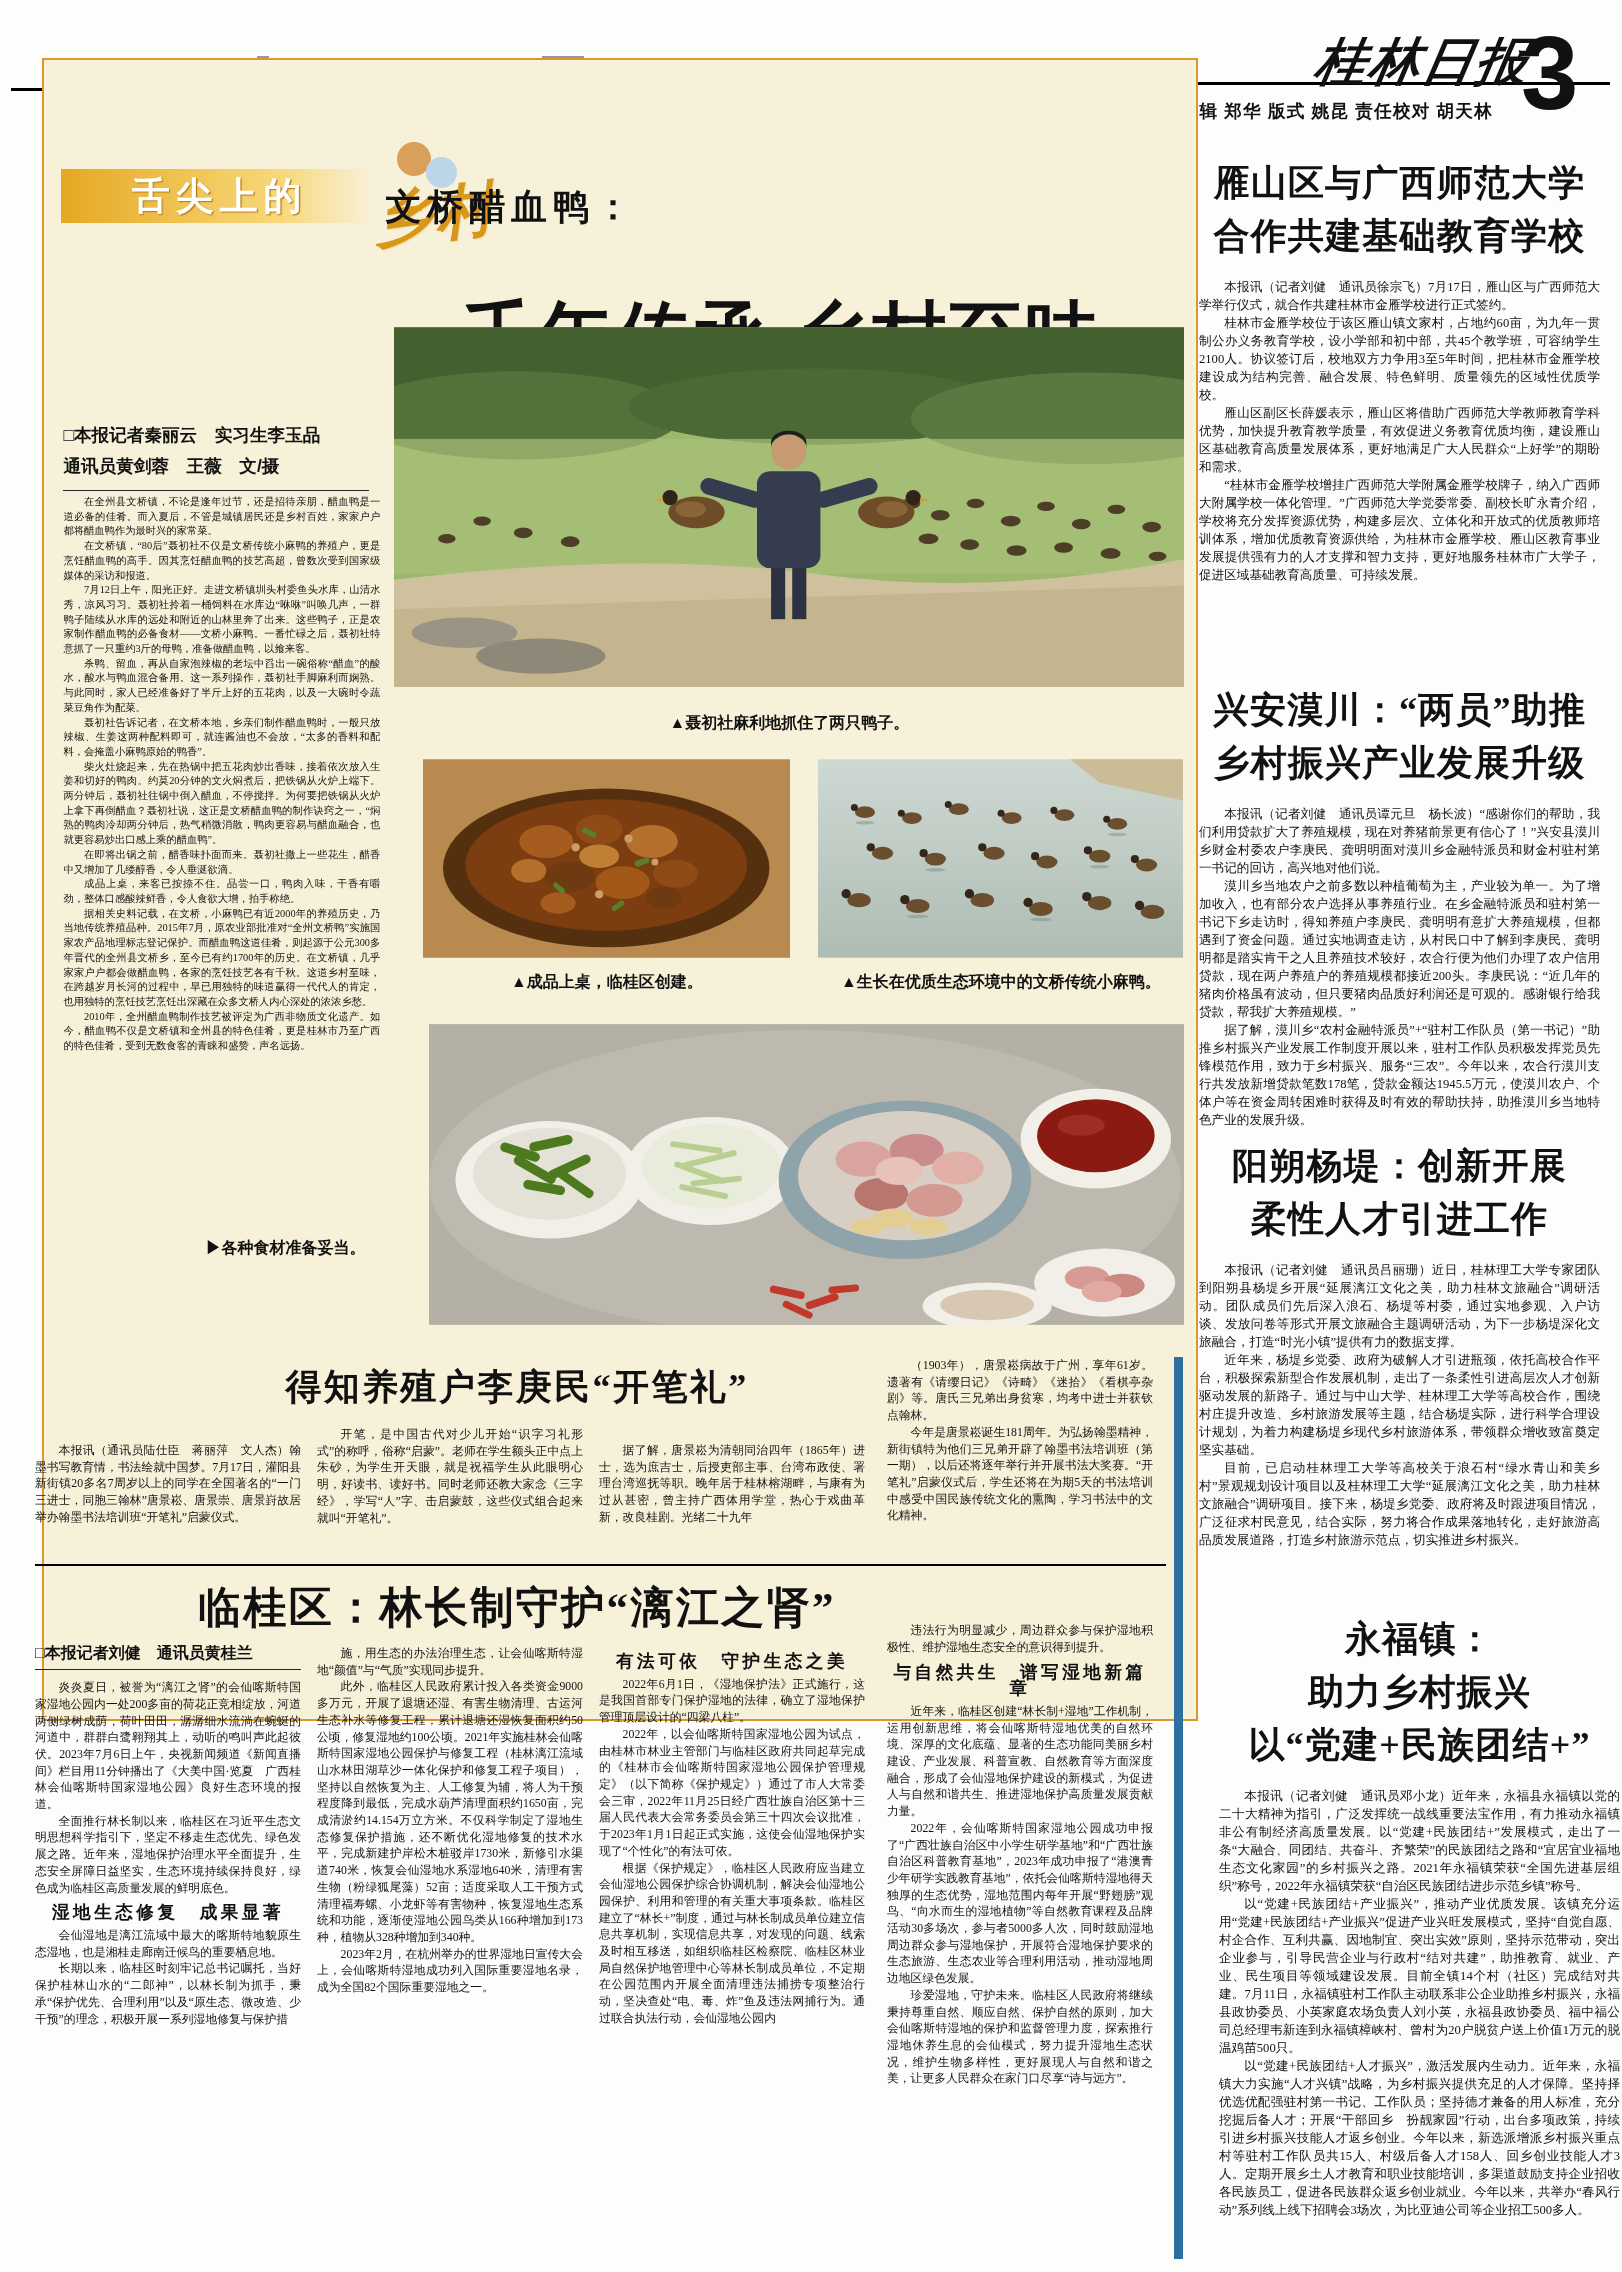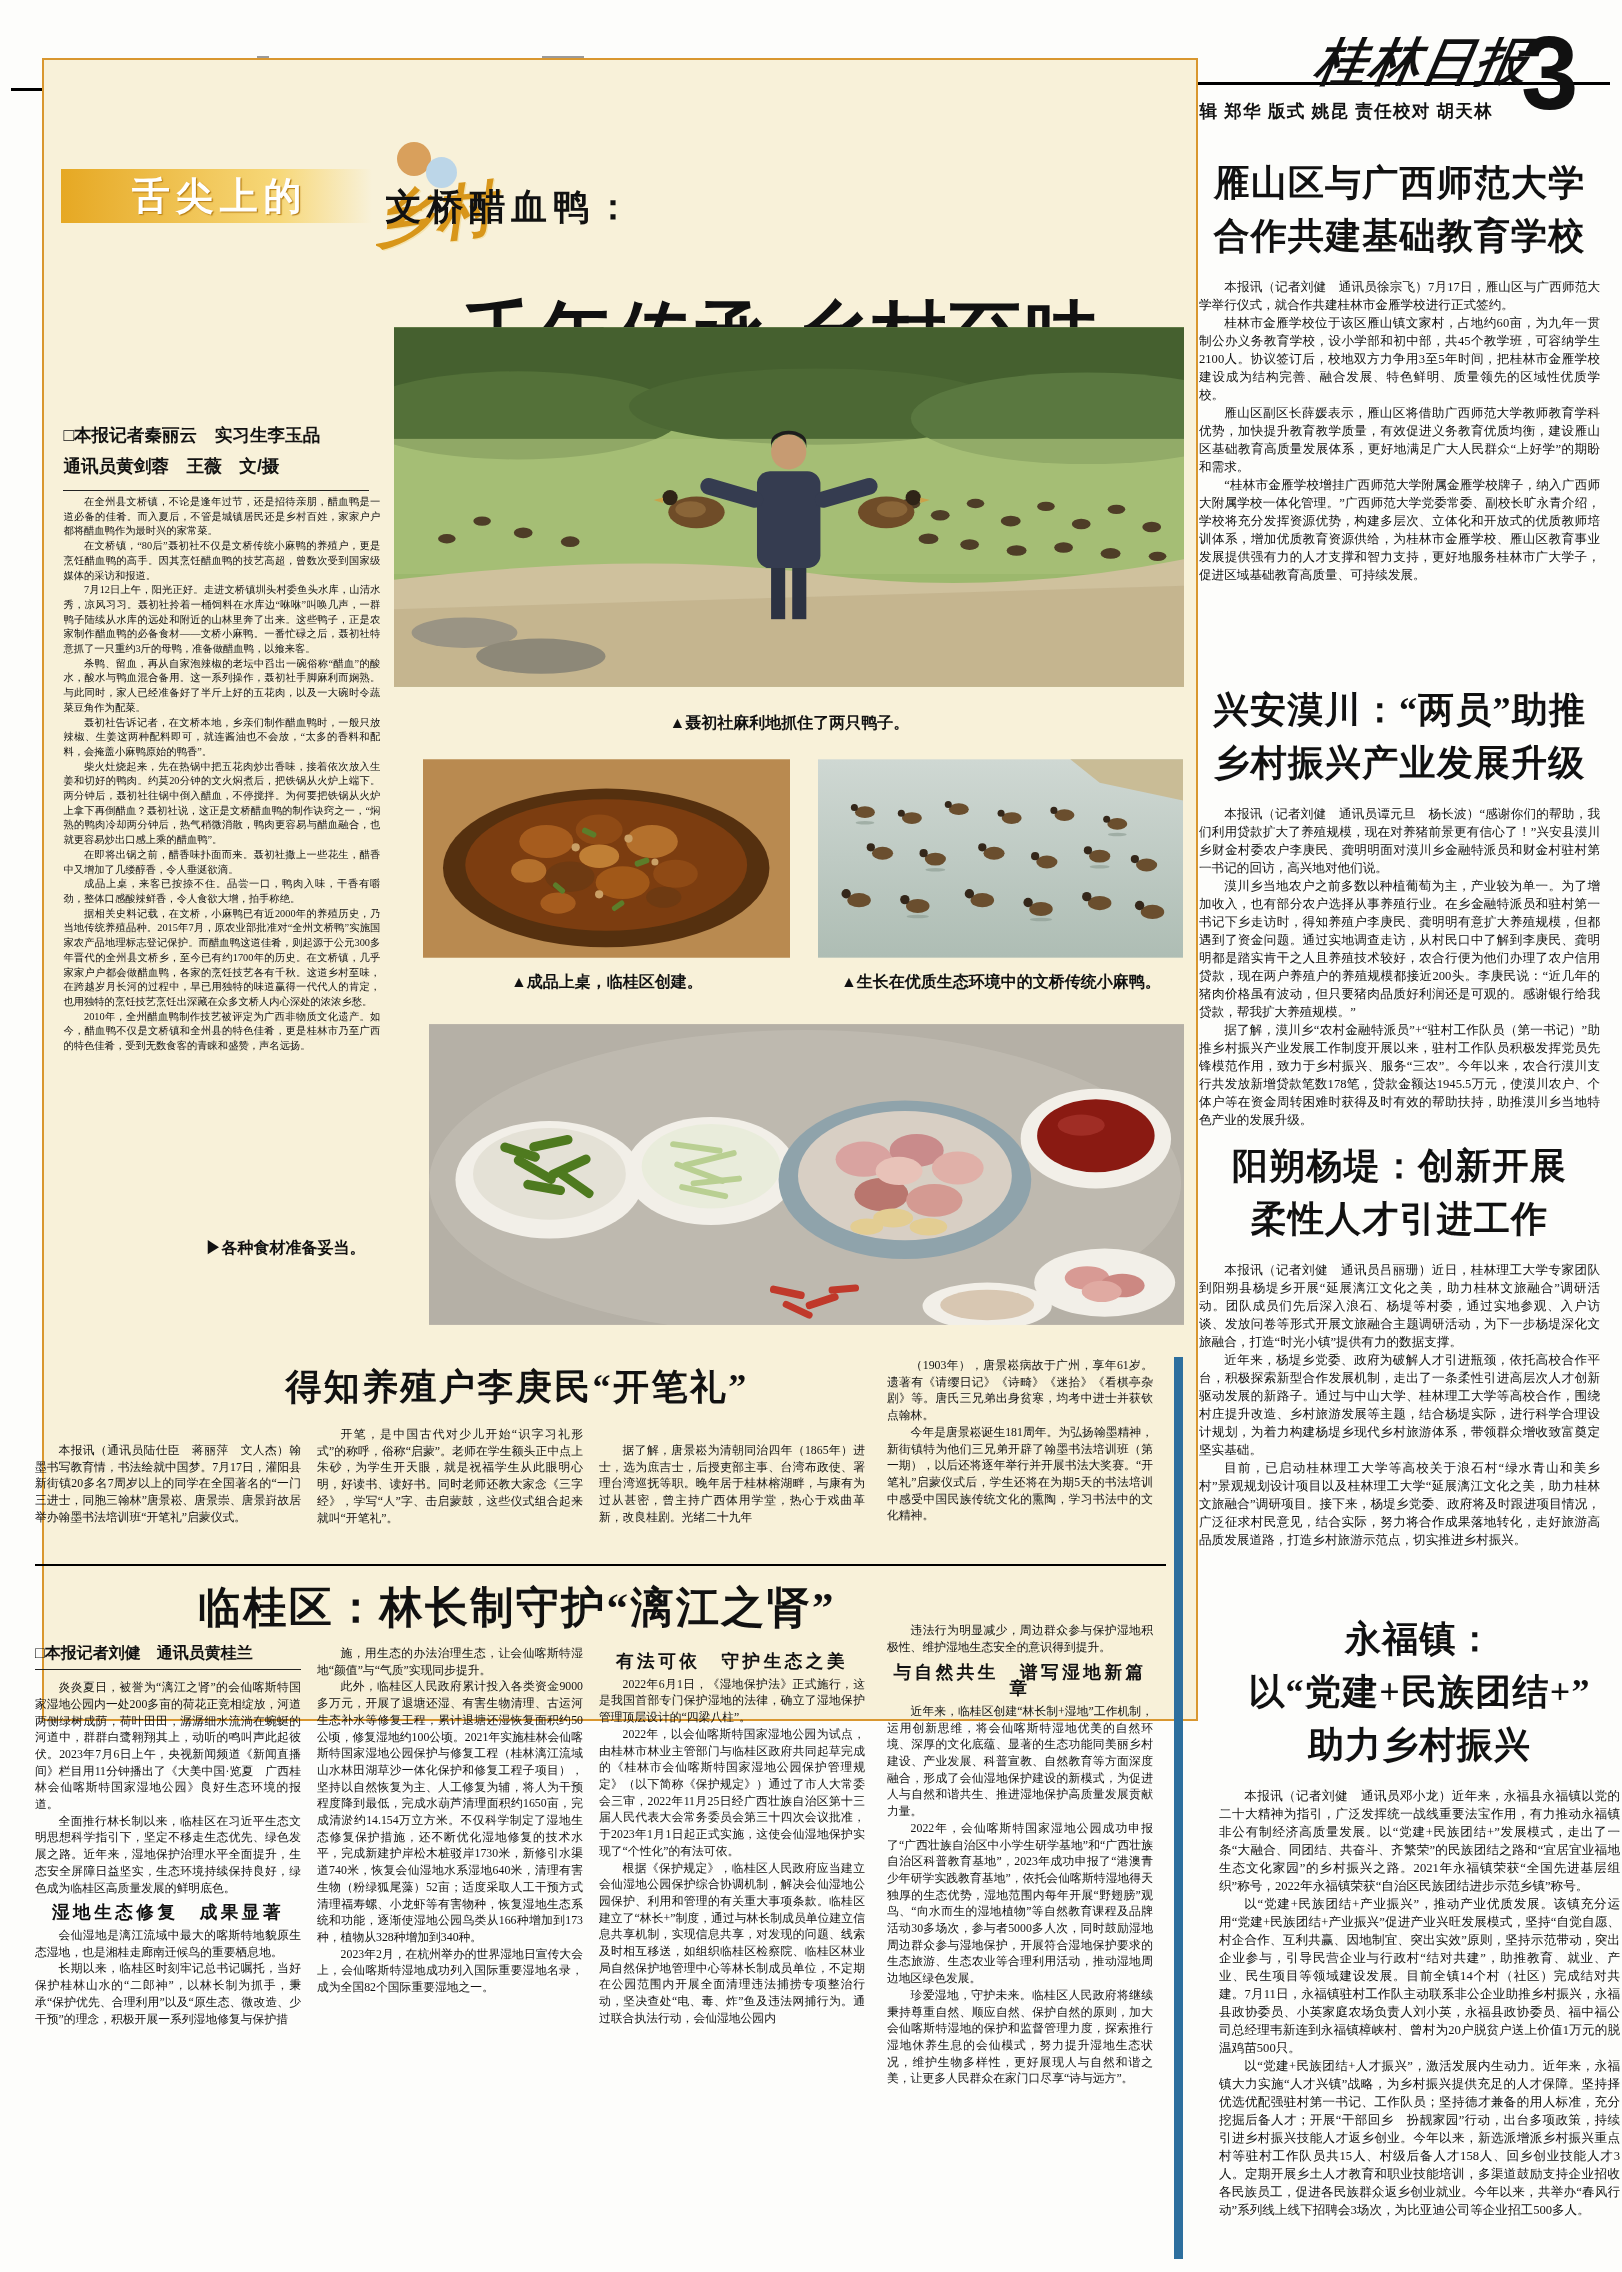--- a/index.html
+++ b/index.html
@@ -378,22 +378,22 @@
     <div class="side-title">柔性人才引进工作</div>
     <div class="side-body">
         <div class="para">本报讯（记者刘健　通讯员吕丽珊）近日，桂林理工大学专家团队到阳朔县杨堤乡开展“延展漓江文化之美，助力桂林文旅融合”调研活动。团队成员们先后深入浪石、杨堤等村委，通过实地参观、入户访谈、发放问卷等形式开展文旅融合主题调研活动，为下一步杨堤深化文旅融合，打造“时光小镇”提供有力的数据支撑。</div>
         <div class="para">近年来，杨堤乡党委、政府为破解人才引进瓶颈，依托高校合作平台，积极探索新型合作发展机制，走出了一条柔性引进高层次人才创新驱动发展的新路子。通过与中山大学、桂林理工大学等高校合作，围绕村庄提升改造、乡村旅游发展等主题，结合杨堤实际，进行科学合理设计规划，为着力构建杨堤乡现代乡村旅游体系，带领群众增收致富奠定坚实基础。</div>
         <div class="para">目前，已启动桂林理工大学等高校关于浪石村“绿水青山和美乡村”景观规划设计项目以及桂林理工大学“延展漓江文化之美，助力桂林文旅融合”调研项目。接下来，杨堤乡党委、政府将及时跟进项目情况，广泛征求村民意见，结合实际，努力将合作成果落地转化，走好旅游高品质发展道路，打造乡村旅游示范点，切实推进乡村振兴。</div>
       </div>
   </div>
 
   <div class="side-art" style="top:1613px;height:652px;margin-left:20px;">
     <div class="side-title">永福镇：</div>
+    <div class="side-title">助力乡村振兴</div>
     <div class="side-title">以“党建+民族团结+”</div>
-    <div class="side-title">助力乡村振兴</div>
     <div class="side-body">
         <div class="para">本报讯（记者刘健　通讯员邓小龙）近年来，永福县永福镇以党的二十大精神为指引，广泛发挥统一战线重要法宝作用，有力推动永福镇非公有制经济高质量发展。以“党建+民族团结+”发展模式，走出了一条“大融合、同团结、共奋斗、齐繁荣”的民族团结之路和“宜居宜业福地　生态文化家园”的乡村振兴之路。2021年永福镇荣获“全国先进基层组织”称号，2022年永福镇荣获“自治区民族团结进步示范乡镇”称号。</div>
         <div class="para">以“党建+民族团结+产业振兴”，推动产业优质发展。该镇充分运用“党建+民族团结+产业振兴”促进产业兴旺发展模式，坚持“自觉自愿、村企合作、互利共赢、因地制宜、突出实效”原则，坚持示范带动，突出企业参与，引导民营企业与行政村“结对共建”，助推教育、就业、产业、民生项目等领域建设发展。目前全镇14个村（社区）完成结对共建。7月11日，永福镇驻村工作队主动联系非公企业助推乡村振兴，永福县政协委员、小英家庭农场负责人刘小英，永福县政协委员、福中福公司总经理韦新连到永福镇樟峡村、曾村为20户脱贫户送上价值1万元的脱温鸡苗500只。</div>
         <div class="para">以“党建+民族团结+人才振兴”，激活发展内生动力。近年来，永福镇大力实施“人才兴镇”战略，为乡村振兴提供充足的人才保障。坚持择优选优配强驻村第一书记、工作队员；坚持德才兼备的用人标准，充分挖掘后备人才；开展“干部回乡　扮靓家园”行动，出台多项政策，持续引进乡村振兴技能人才返乡创业。今年以来，新选派增派乡村振兴重点村等驻村工作队员共15人、村级后备人才158人、回乡创业技能人才3人。定期开展乡土人才教育和职业技能培训，多渠道鼓励支持企业招收各民族员工，促进各民族群众返乡创业就业。今年以来，共举办“春风行动”系列线上线下招聘会3场次，为比亚迪公司等企业招工500多人。</div>
       </div>
   </div>
 
 </div>
 
 

